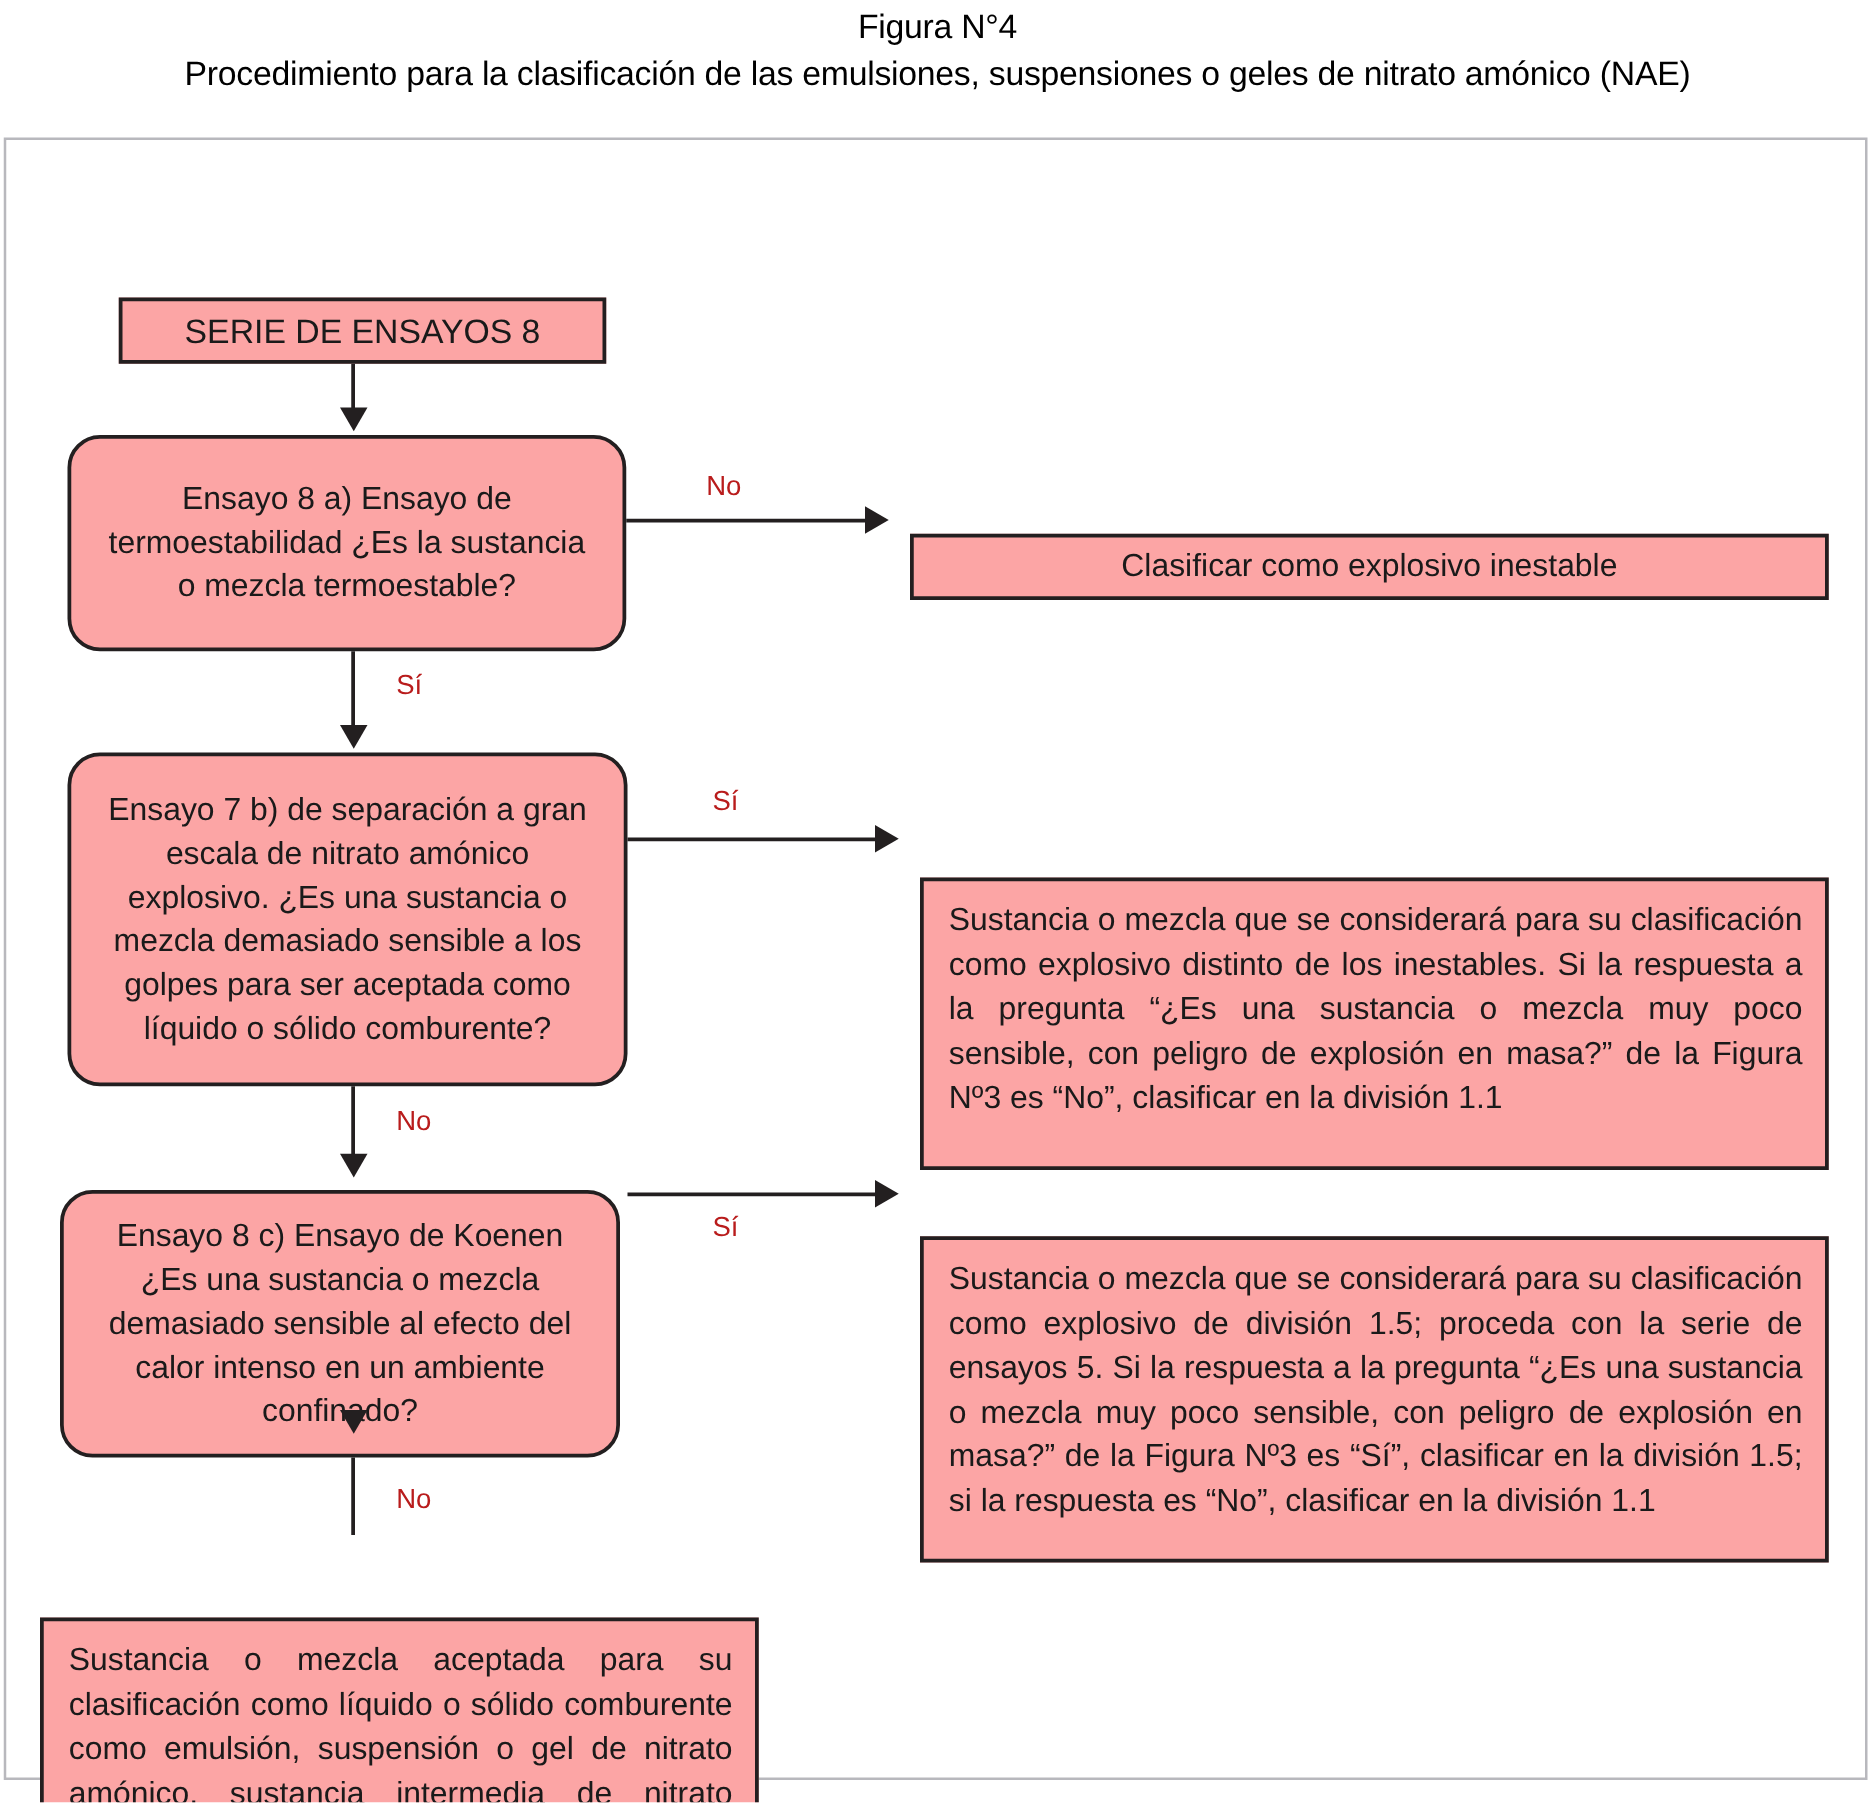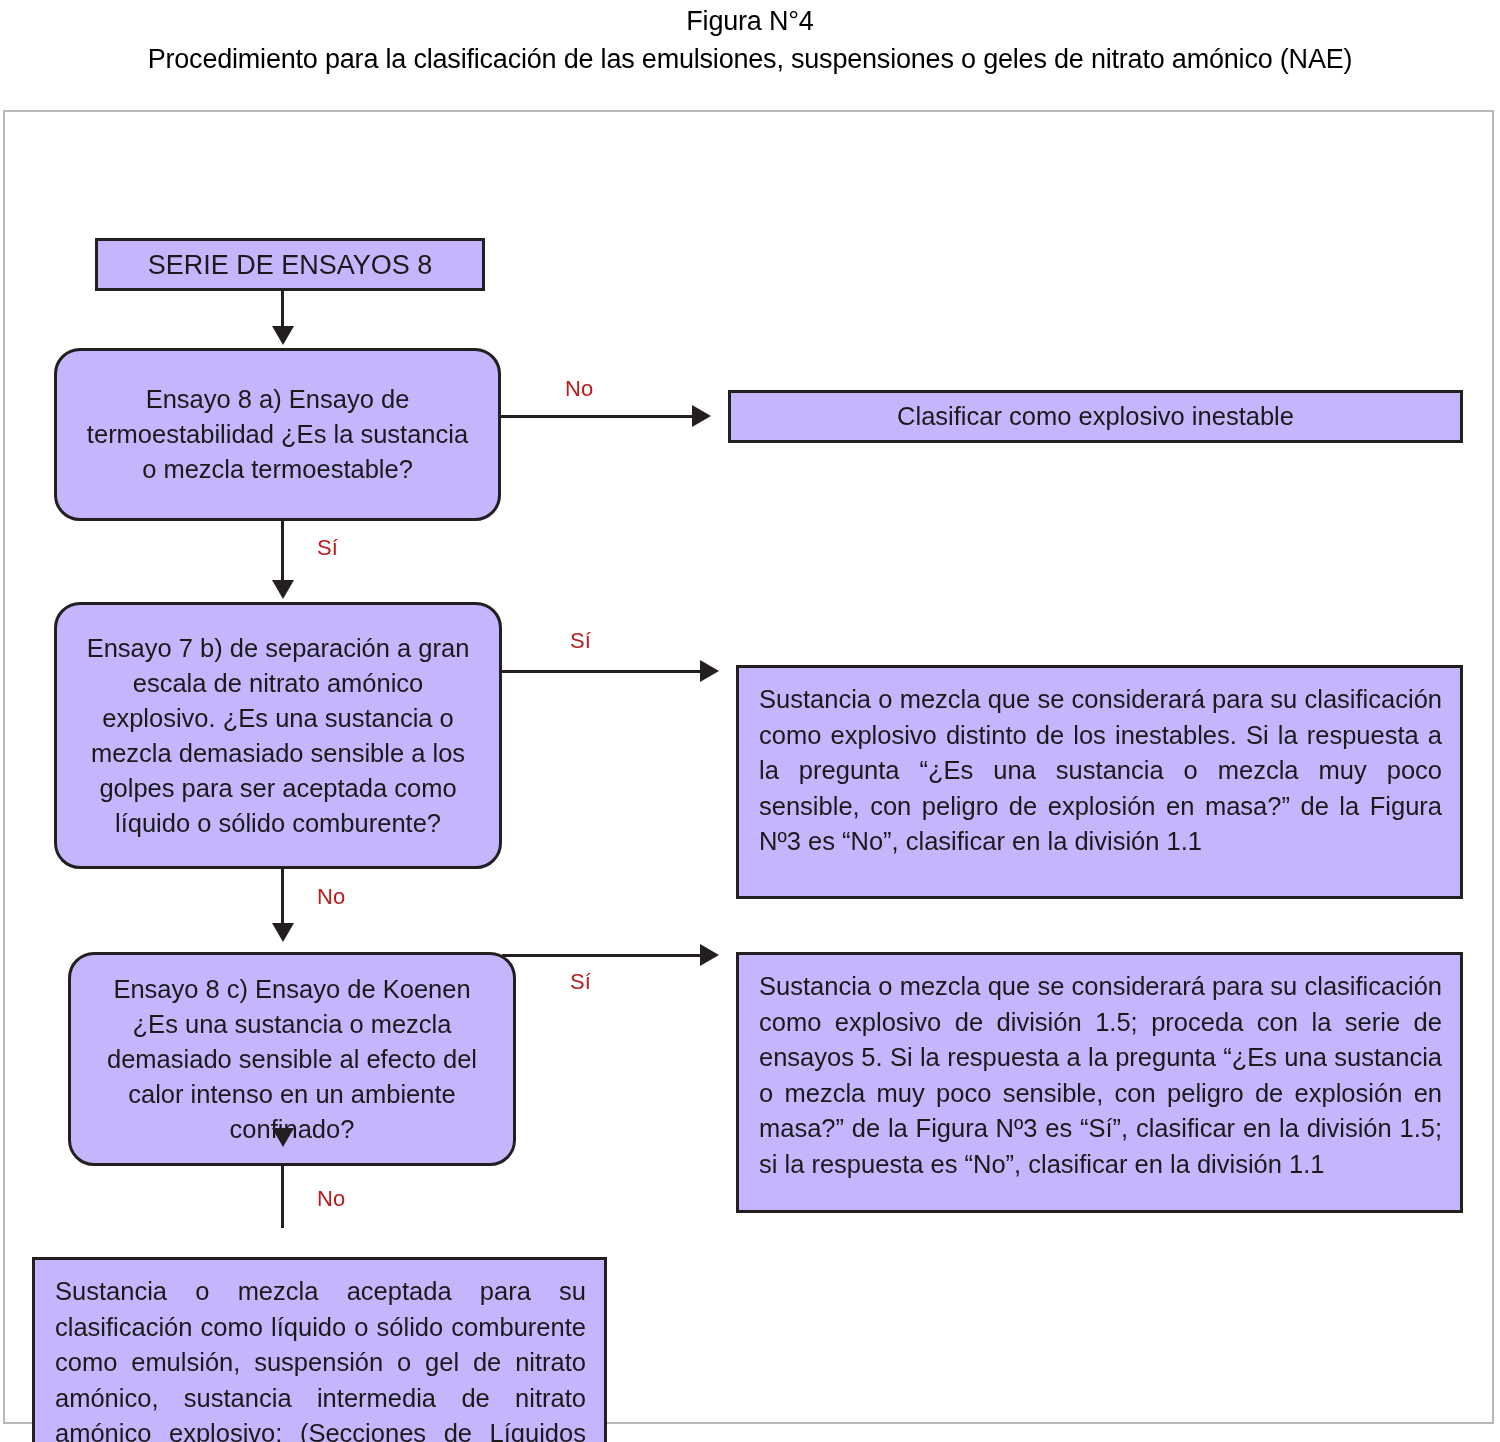--- a/index.html
+++ b/index.html
@@ -48,21 +48,21 @@
     height: 1314px;
     border: 2px solid #b8b8bd;
     box-sizing: border-box;
     background: #ffffff;
   }
 
   
   .node {
     position: absolute;
     box-sizing: border-box;
-    background: #c4b5fd;
+    background: #fca5a5;
     color: #1a1a1a;
   }
   .rect-box {
     border: 3px solid #231f20;
   }
   .round-box {
     border: 3px solid #231f20;
     border-radius: 26px;
   }
   .node-text {
@@ -92,24 +92,25 @@
     padding: 6px 26px;
   }
   .decision .node-text {
     text-align: center;
     font-size: 25.5px;
     line-height: 35px;
   }
 
   .d1 { left: 49px;  top: 236px;  width: 447px; height: 173px; }
   .d2 { left: 49px;  top: 490px;  width: 448px; height: 267px; }
-  .d3 { left: 63px;  top: 840px;  width: 448px; height: 214px; }
+  .d3 { left: 43px;  top: 840px;  width: 448px; height: 214px; }
 
   .outcome {
     padding: 14px 18px 14px 20px;
+    margin-top: 37px;
   }
   .outcome .node-text {
     text-align: justify;
     text-align-last: left;
     font-size: 25.5px;
     line-height: 35.5px;
     hyphens: none;
   }
 
   .o1 {

